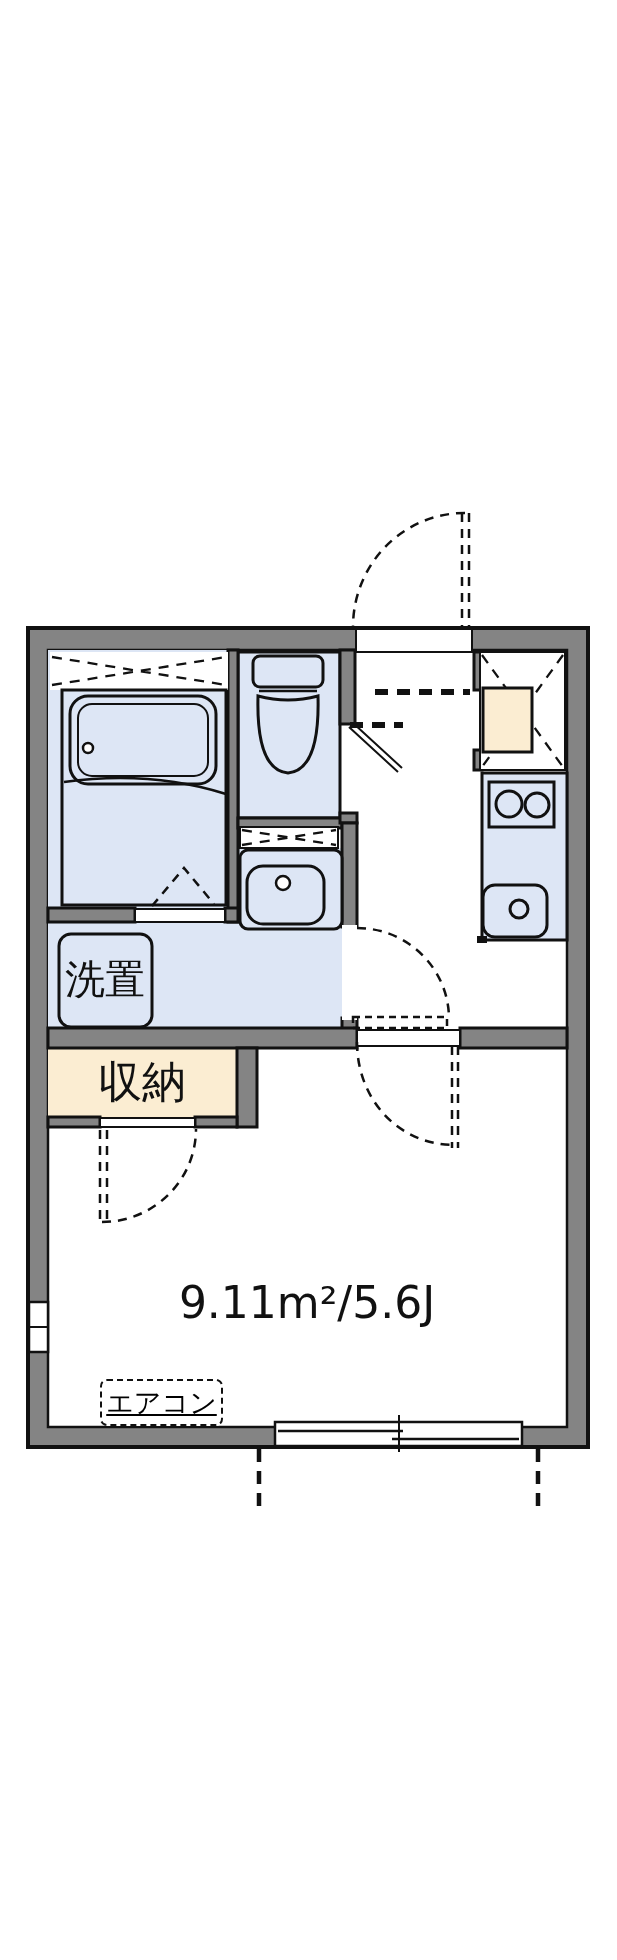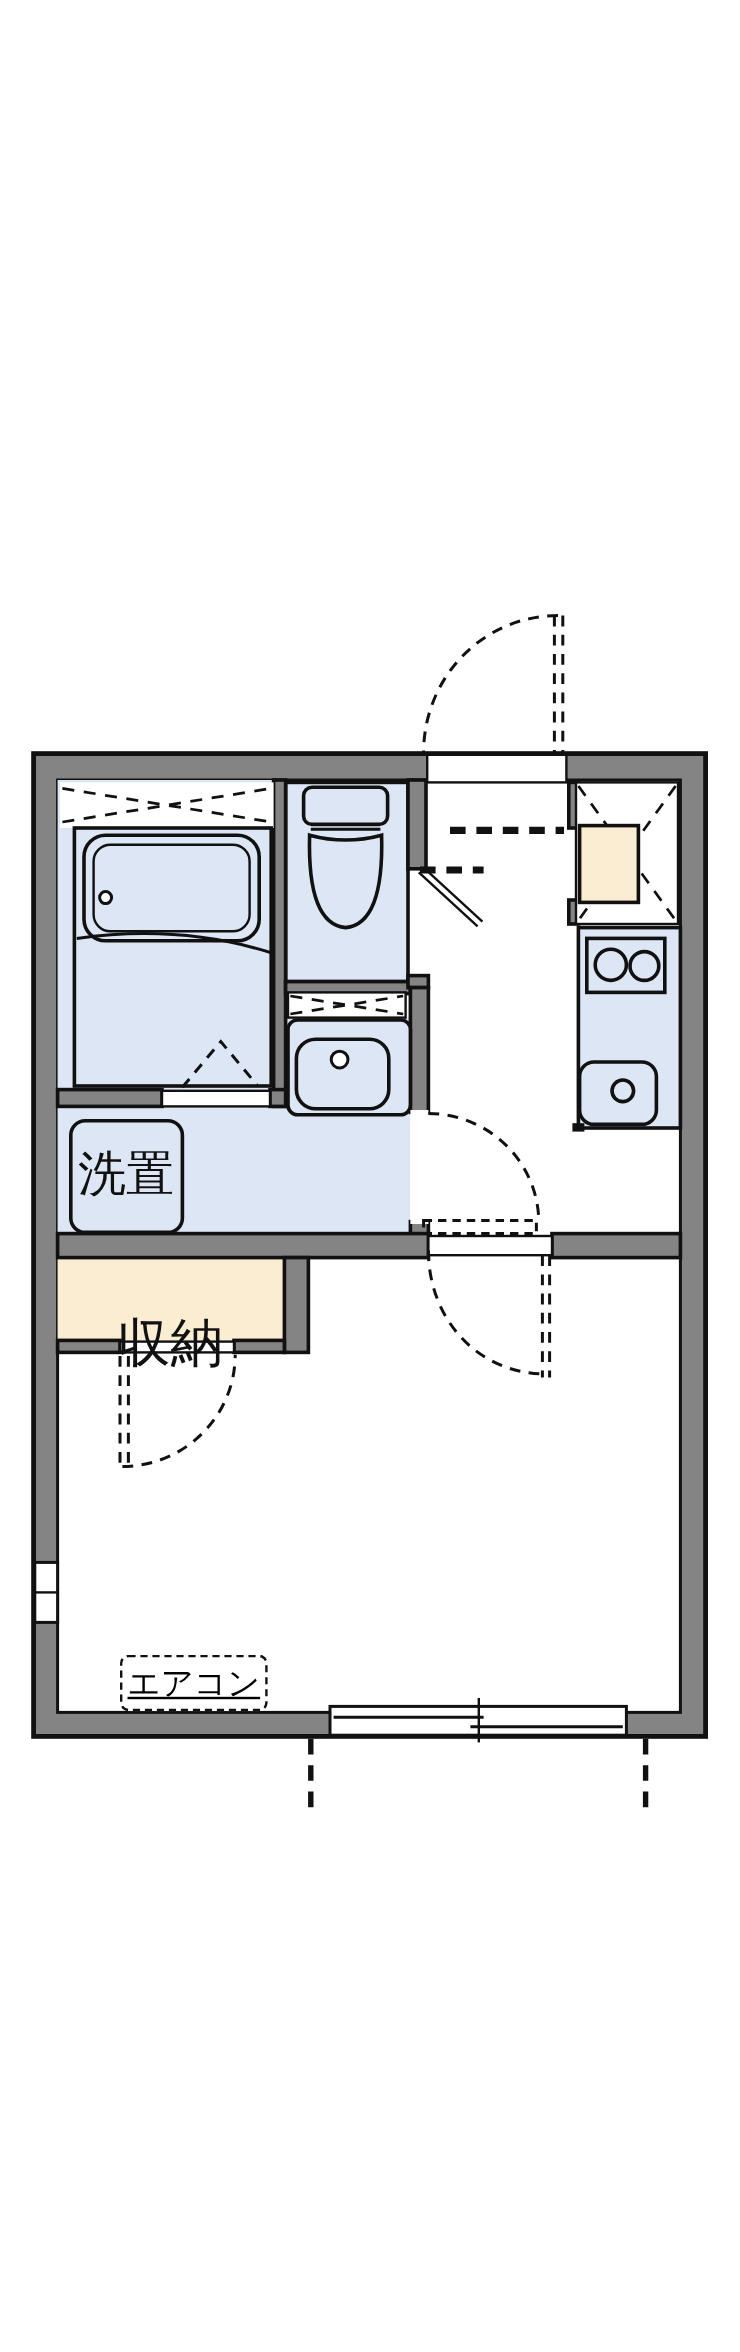--- a/index.html
+++ b/index.html
@@ -141,18 +141,19 @@
       <rect class="wfill25" x="29" y="1302" width="19" height="50"></rect>
       <path class="ln2" d="M29,1327 H48"></path>
       <rect class="wfill25" x="275" y="1422" width="247" height="24"></rect>
       <path class="ln" d="M278,1431 H403 M392,1439 H519"></path>
       <path class="ln2" d="M399,1415 V1452"></path>
       <path class="dash-balcony" d="M259,1449 V1511 M538,1449 V1511"></path>
     </g>
   </svg>
 
   <div class="lbl lbl-washer" style="left:105px;top:979px;">洗置</div>
-  <div class="lbl lbl-closet" style="left:142px;top:1082px;margin-top:38px;">収納</div>
+  <div class="lbl lbl-closet" style="left:142px;top:1082px;">収納</div>
+  <div class="lbl lbl-area" style="left:307px;top:1303px;">9.11m²/5.6J</div>
   <div class="aircon-box">
     <span>エアコン</span>
   </div>
 
 </div>
 
 </body></html>

